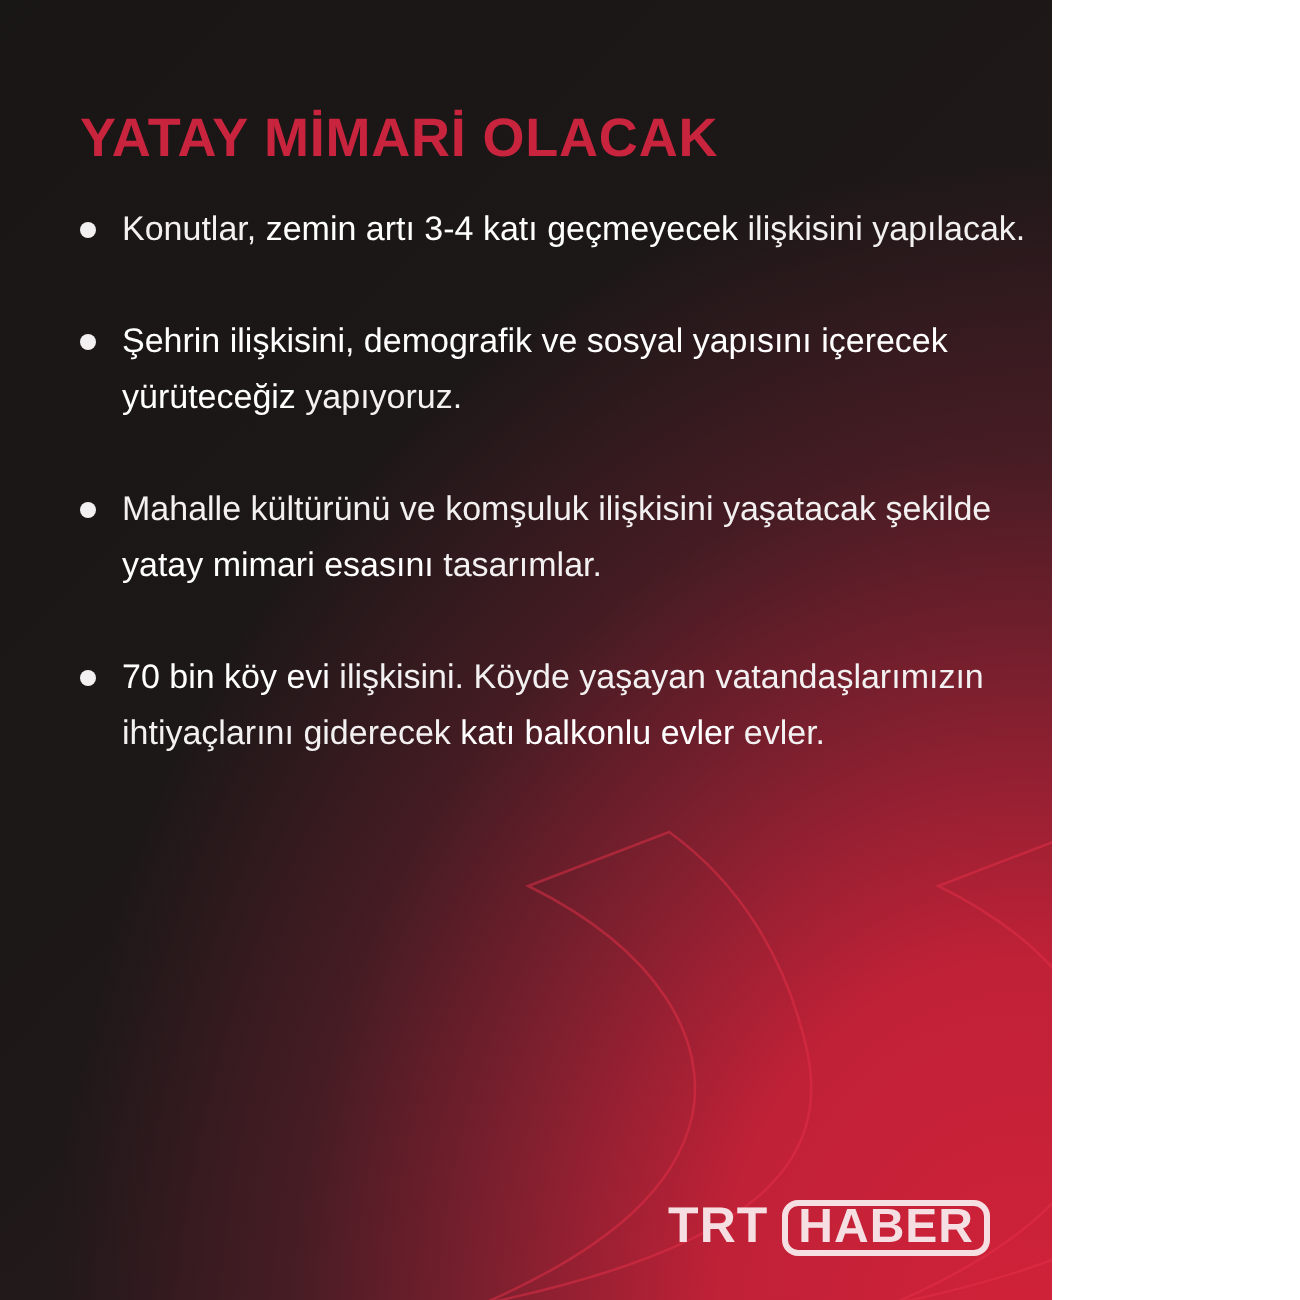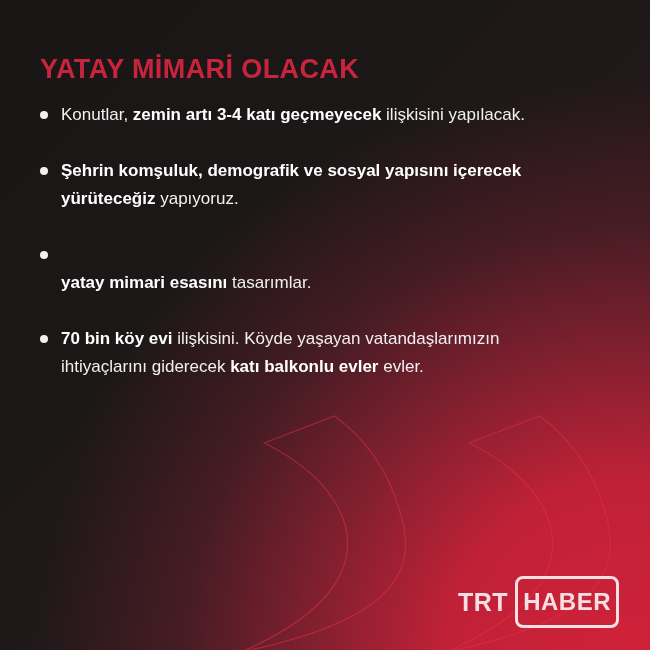--- a/index.html
+++ b/index.html
@@ -1,18 +1,18 @@
 <!DOCTYPE html>
 <html><head>
 <meta charset="utf-8">
 <style>
   html,body{margin:0;padding:0;}
   .card{
     position:relative;
-    width:650px;height:650px;
+    width:526px;height:650px;
     overflow:hidden;
     font-family:"Liberation Sans", sans-serif;
     background:
       radial-gradient(115% 112% at 97% 102%,
         #d02239 0%, #c02137 25%,
         rgba(154,33,52,0.80) 42%,
         rgba(105,31,45,0.50) 60%,
         rgba(40,24,27,0) 80%),
       linear-gradient(135deg, #191616 0%, #1e1818 48%, #281a1d 75%, #311b21 100%);
   }
@@ -47,34 +47,34 @@
   .bullets li{
     position:relative;
     padding-left:21px;
     margin-bottom:28px;
   }
   .bullets .dot{
     position:absolute;left:0;top:10px;
     width:8px;height:8px;border-radius:50%;
     background:#f2f0f0;
   }
-  .bullets .b{font-weight:700;color:#ffffff;margin-top:16px;}
+  .bullets .b{font-weight:400;color:#ffffff;margin-top:16px;}
   .logo{
     position:absolute;right:31px;bottom:22px;
     display:flex;align-items:center;gap:7px;
     color:#f5dfe2;
     text-align:center;
   }
   .logo .trt{
     font-size:25px;font-weight:800;letter-spacing:0.5px;
   }
   .logo .haber-box{
     border:3px solid #f5dfe2;
     border-radius:8px;
-    padding:12px 5px;
+    padding:0 5px;
     display:flex;align-items:center;
   }
   .logo .haber{
     font-size:24px;font-weight:800;letter-spacing:0.5px;
     line-height:22px;
   }
 </style>
 </head>
 <body>
 
@@ -91,25 +91,25 @@
 
   <h1 class="title">YATAY MİMARİ OLACAK</h1>
 
   <ul class="bullets">
       <li>
         <span class="dot"></span>
         <div><span>Konutlar, </span><span class="b">zemin artı 3-4 katı geçmeyecek</span><span> ilişkisini yapılacak.</span></div>
       </li>
       <li>
         <span class="dot"></span>
-        <div><span class="b">Şehrin komşuluk, demografik ve sosyal yapısını içerecek</span><br><span class="b">yürüteceğiz</span><span> yapıyoruz.</span></div>
+        <div><span class="b">Şehrin ilişkisini, demografik ve sosyal yapısını içerecek</span><br><span class="b">yürüteceğiz</span><span> yapıyoruz.</span></div>
       </li>
       <li>
         <span class="dot"></span>
-        <div><br><span class="b">yatay mimari esasını</span><span> tasarımlar.</span></div>
+        <div><span>Mahalle kültürünü ve komşuluk ilişkisini yaşatacak şekilde</span><br><span class="b">yatay mimari esasını</span><span> tasarımlar.</span></div>
       </li>
       <li>
         <span class="dot"></span>
         <div><span class="b">70 bin köy evi</span><span> ilişkisini. Köyde yaşayan vatandaşlarımızın</span><br><span>ihtiyaçlarını giderecek </span><span class="b">katı balkonlu evler</span><span> evler.</span></div>
       </li>
     </ul>
 
   <div class="logo">
     <span class="trt">TRT</span>
     <span class="haber-box">

